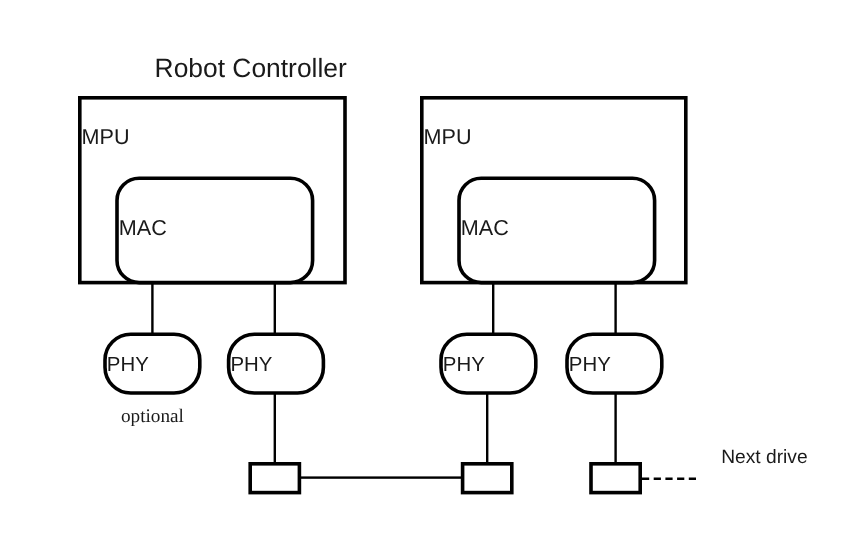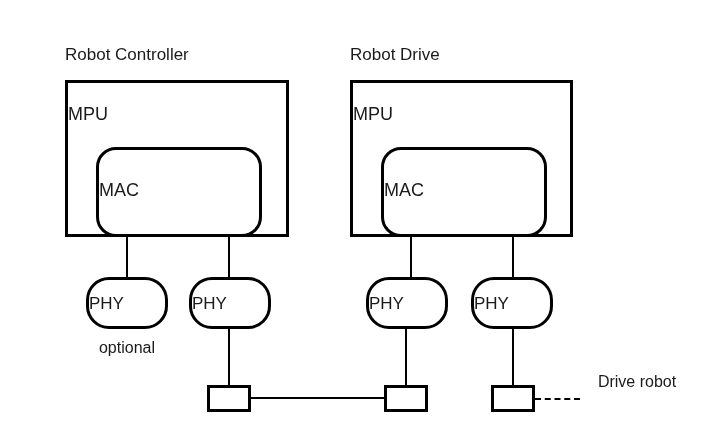--- a/index.html
+++ b/index.html
@@ -30,33 +30,34 @@
     left: 0;
     right: 0;
     text-align: left;
     font-size: 18px;
     line-height: 1;
     color: #1a1a1a;
     white-space: nowrap;
   }
   .group-title {
     position: absolute;
-    text-align: left;
-    font-size: 17px;
+    text-align: right;
+    font-size: 22px;
     line-height: 1;
     color: #1a1a1a;
     white-space: nowrap;
   }
   .caption {
     position: absolute;
     text-align: center;
     font-size: 16px;
     line-height: 1;
     color: #1a1a1a;
     white-space: nowrap;
+    font-family: Liberation Serif, serif;
   }
   .side-caption {
     position: absolute;
     text-align: center;
     font-size: 16px;
     line-height: 1.4;
     color: #1a1a1a;
   }
   .link-v {
     position: absolute;
@@ -99,21 +100,20 @@
   <div class="node-box phy-box" style="left:86px; top:277px; width:82px; height:52px;">
     <div class="box-label" style="top:15px; font-size:17px;">PHY</div>
   </div>
 
   <div class="caption" style="left:86px; top:340px; width:82px;">optional</div>
 
   <div class="node-box phy-box" style="left:189px; top:277px; width:82px; height:52px;">
     <div class="box-label" style="top:15px; font-size:17px;">PHY</div>
   </div>
 
-  <div class="group-title" style="left:350px; top:46px; width:223px;">Robot Drive</div>
 
   <div class="node-box mpu-box" style="left:350px; top:80px; width:223px; height:157px;">
     <div class="box-label" style="top:22px;">MPU</div>
   </div>
 
   <div class="node-box mac-box" style="left:381px; top:147px; width:166px; height:90px;">
     <div class="box-label" style="top:31px;">MAC</div>
   </div>
 
   <div class="link-v" style="left:410px; top:236px; height:42px;"></div>
@@ -135,16 +135,16 @@
 
   <div class="node-box conn-box" style="left:384px; top:385px; width:44px; height:27px;"></div>
 
   <div class="node-box conn-box" style="left:491px; top:385px; width:44px; height:27px;"></div>
 
   <div class="link-h" style="left:250px; top:397px; width:135px;"></div>
 
   <div class="link-dashed" style="left:535px; top:398px; width:45px;"></div>
 
   <div class="side-caption" style="left:576px; top:371px; width:122px;">
-    <div>Drive robot</div>
+    <div>Next drive</div>
   </div>
 
 </div>
 
 </body></html>

